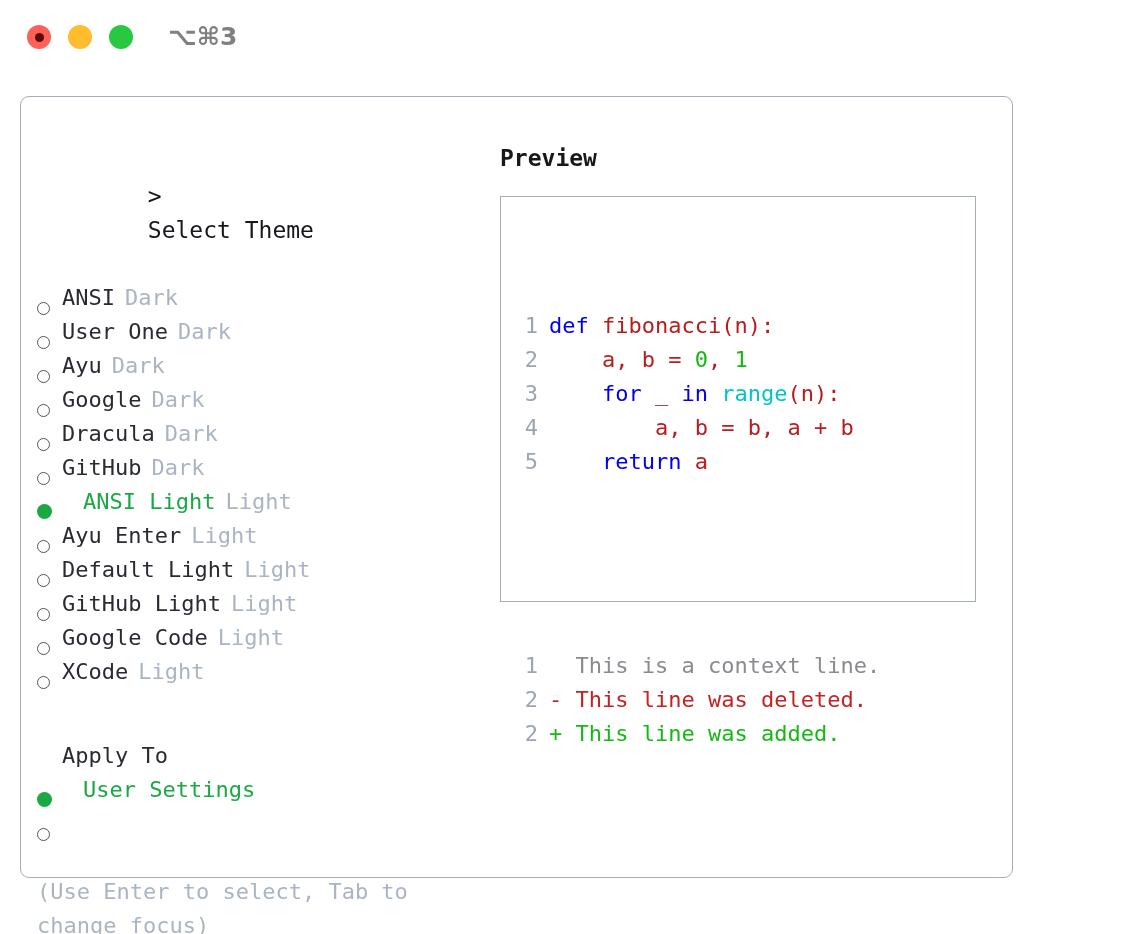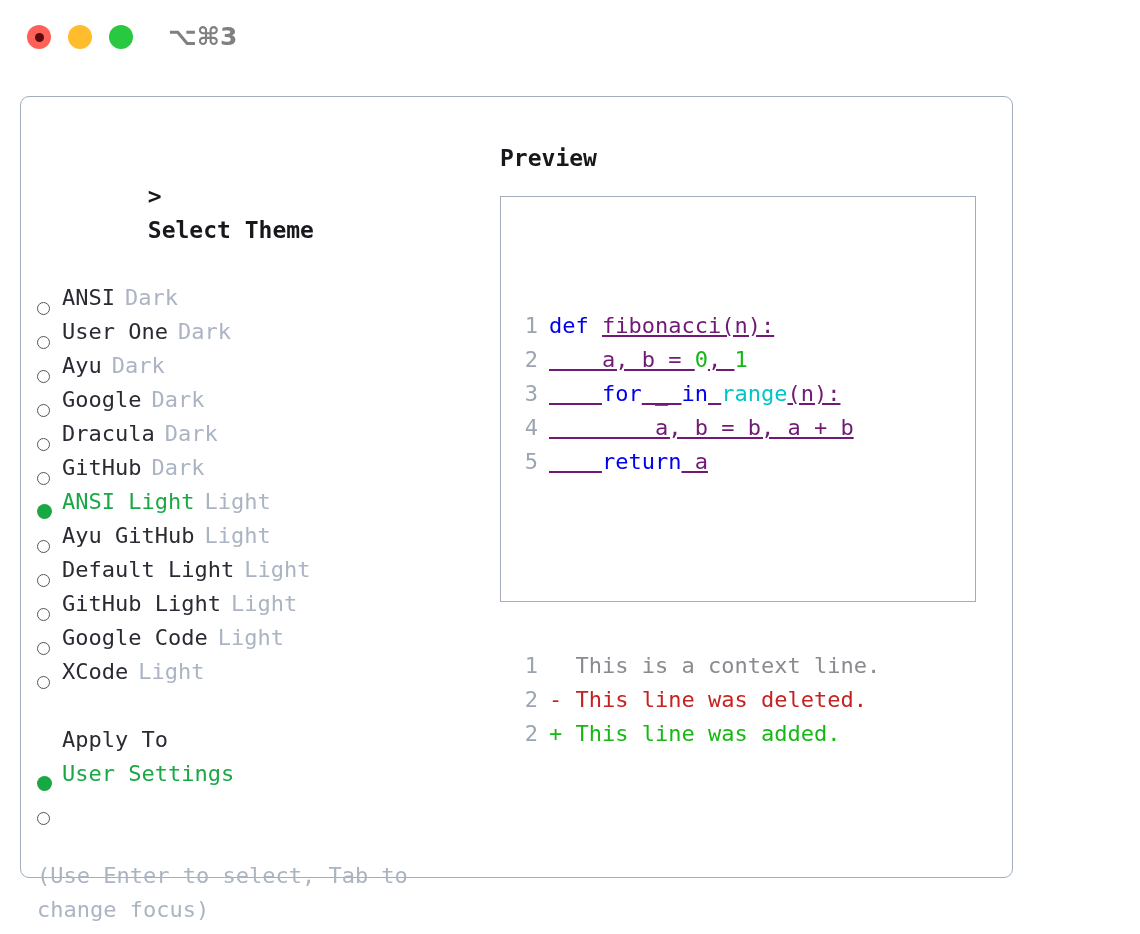--- a/index.html
+++ b/index.html
@@ -77,21 +77,21 @@
 
   
   .left-col {
     position: absolute;
     left: 16px;
     top: 48px;
     width: 450px;
   }
   .section-title {
     font-size: 23px;
-    font-weight: bold;
+    font-weight: normal;
     color: #17171c;
     line-height: 34px;
     white-space: pre;
   }
   .theme-row {
     display: flex;
     align-items: flex-end;
     height: 34px;
     font-size: 22px;
     line-height: 34px;
@@ -119,30 +119,30 @@
     background: #1aa845;
   }
   .theme-name {
     color: #2a2a33;
     padding-left: 3px;
   }
   .theme-badge {
     color: #aab4c2;
     padding-left: 10px;
   }
-  .theme-row.selected .theme-name { color: #1aa845; }
+  .theme-row.selected .theme-name { color: #1aa845; margin-left: 21px; }
   .theme-row.selected .theme-badge { color: #aab4c2; }
 
   .apply-header {
     font-size: 22px;
     line-height: 34px;
     color: #2a2a33;
     padding-left: 25px;
     white-space: pre;
-    margin-top: 34px;
+    margin-top: 50px;
   }
   .hint {
     margin-top: 34px;
     font-size: 22px;
     line-height: 34px;
     color: #aab4c2;
     width: 410px;
     white-space: pre-wrap;
   }
 
@@ -181,21 +181,21 @@
   .ln {
     color: #9aa5b1;
     width: 26px;
     text-align: right;
     flex: 0 0 26px;
     padding-right: 11px;
   }
   .tok-kw     { color: #0000ef; }
   .tok-fn     { color: #00c5c7; }
   .tok-num    { color: #17b815; }
-  .tok-plain  { color: #701a75; text-decoration: underline; }
+  .tok-plain  { color: #b91c1c; }
   .tok-ctx    { color: #8a8a90; }
   .tok-del    { color: #c62222; }
   .tok-add    { color: #17b815; }
   .diff-gap { height: 34px; }
 </style>
 </head>
 <body>
 
 <div class="window">
 
@@ -218,21 +218,21 @@
         <span>Select Theme</span>
       </div>
       <div id="theme-list">
           <div class="theme-row"><span class="bullet"><span class="radio-empty"></span></span><span class="theme-name">ANSI</span><span class="theme-badge">Dark</span></div>
           <div class="theme-row"><span class="bullet"><span class="radio-empty"></span></span><span class="theme-name">User One</span><span class="theme-badge">Dark</span></div>
           <div class="theme-row"><span class="bullet"><span class="radio-empty"></span></span><span class="theme-name">Ayu</span><span class="theme-badge">Dark</span></div>
           <div class="theme-row"><span class="bullet"><span class="radio-empty"></span></span><span class="theme-name">Google</span><span class="theme-badge">Dark</span></div>
           <div class="theme-row"><span class="bullet"><span class="radio-empty"></span></span><span class="theme-name">Dracula</span><span class="theme-badge">Dark</span></div>
           <div class="theme-row"><span class="bullet"><span class="radio-empty"></span></span><span class="theme-name">GitHub</span><span class="theme-badge">Dark</span></div>
           <div class="theme-row selected"><span class="bullet"><span class="radio-filled"></span></span><span class="theme-name">ANSI Light</span><span class="theme-badge">Light</span></div>
-          <div class="theme-row"><span class="bullet"><span class="radio-empty"></span></span><span class="theme-name">Ayu GitHub</span><span class="theme-badge">Light</span></div>
+          <div class="theme-row"><span class="bullet"><span class="radio-empty"></span></span><span class="theme-name">Ayu Enter</span><span class="theme-badge">Light</span></div>
           <div class="theme-row"><span class="bullet"><span class="radio-empty"></span></span><span class="theme-name">Default Light</span><span class="theme-badge">Light</span></div>
           <div class="theme-row"><span class="bullet"><span class="radio-empty"></span></span><span class="theme-name">GitHub Light</span><span class="theme-badge">Light</span></div>
           <div class="theme-row"><span class="bullet"><span class="radio-empty"></span></span><span class="theme-name">Google Code</span><span class="theme-badge">Light</span></div>
           <div class="theme-row"><span class="bullet"><span class="radio-empty"></span></span><span class="theme-name">XCode</span><span class="theme-badge">Light</span></div>
         </div>
 
       <div class="apply-header">Apply To</div>
       <div id="apply-list">
           <div class="theme-row selected"><span class="bullet"><span class="radio-filled"></span></span><span class="theme-name">User Settings</span></div>
           <div class="theme-row"><span class="bullet"><span class="radio-empty"></span></span></div>

